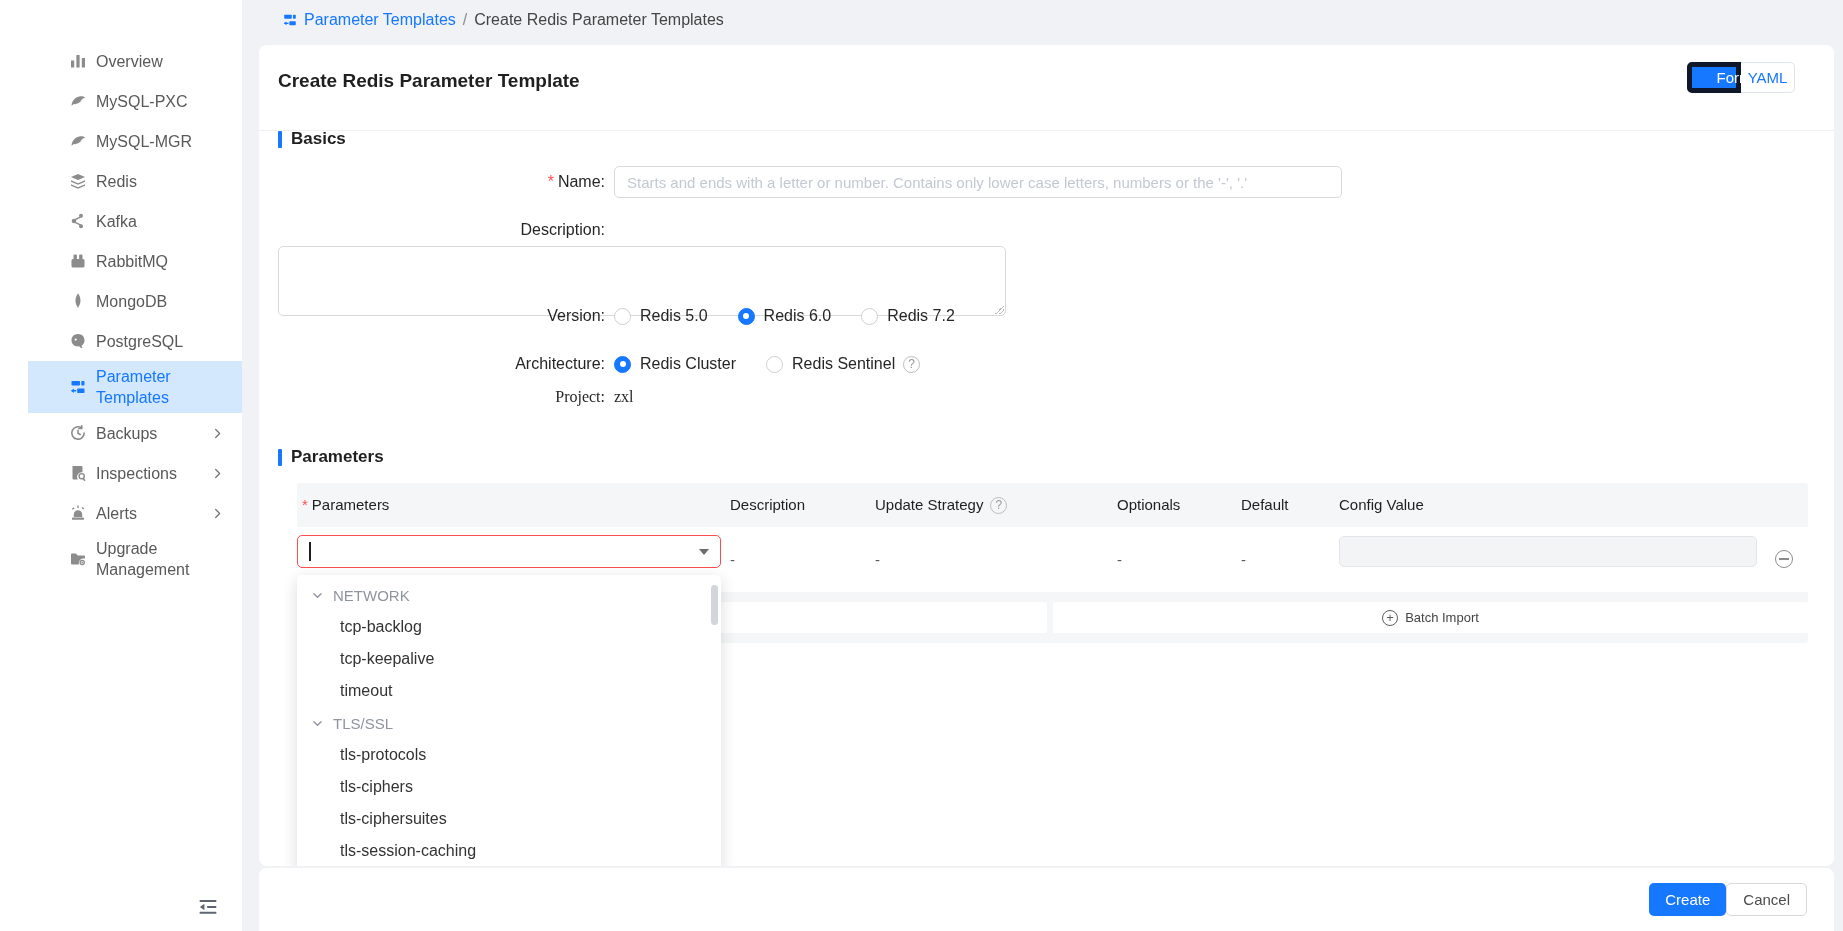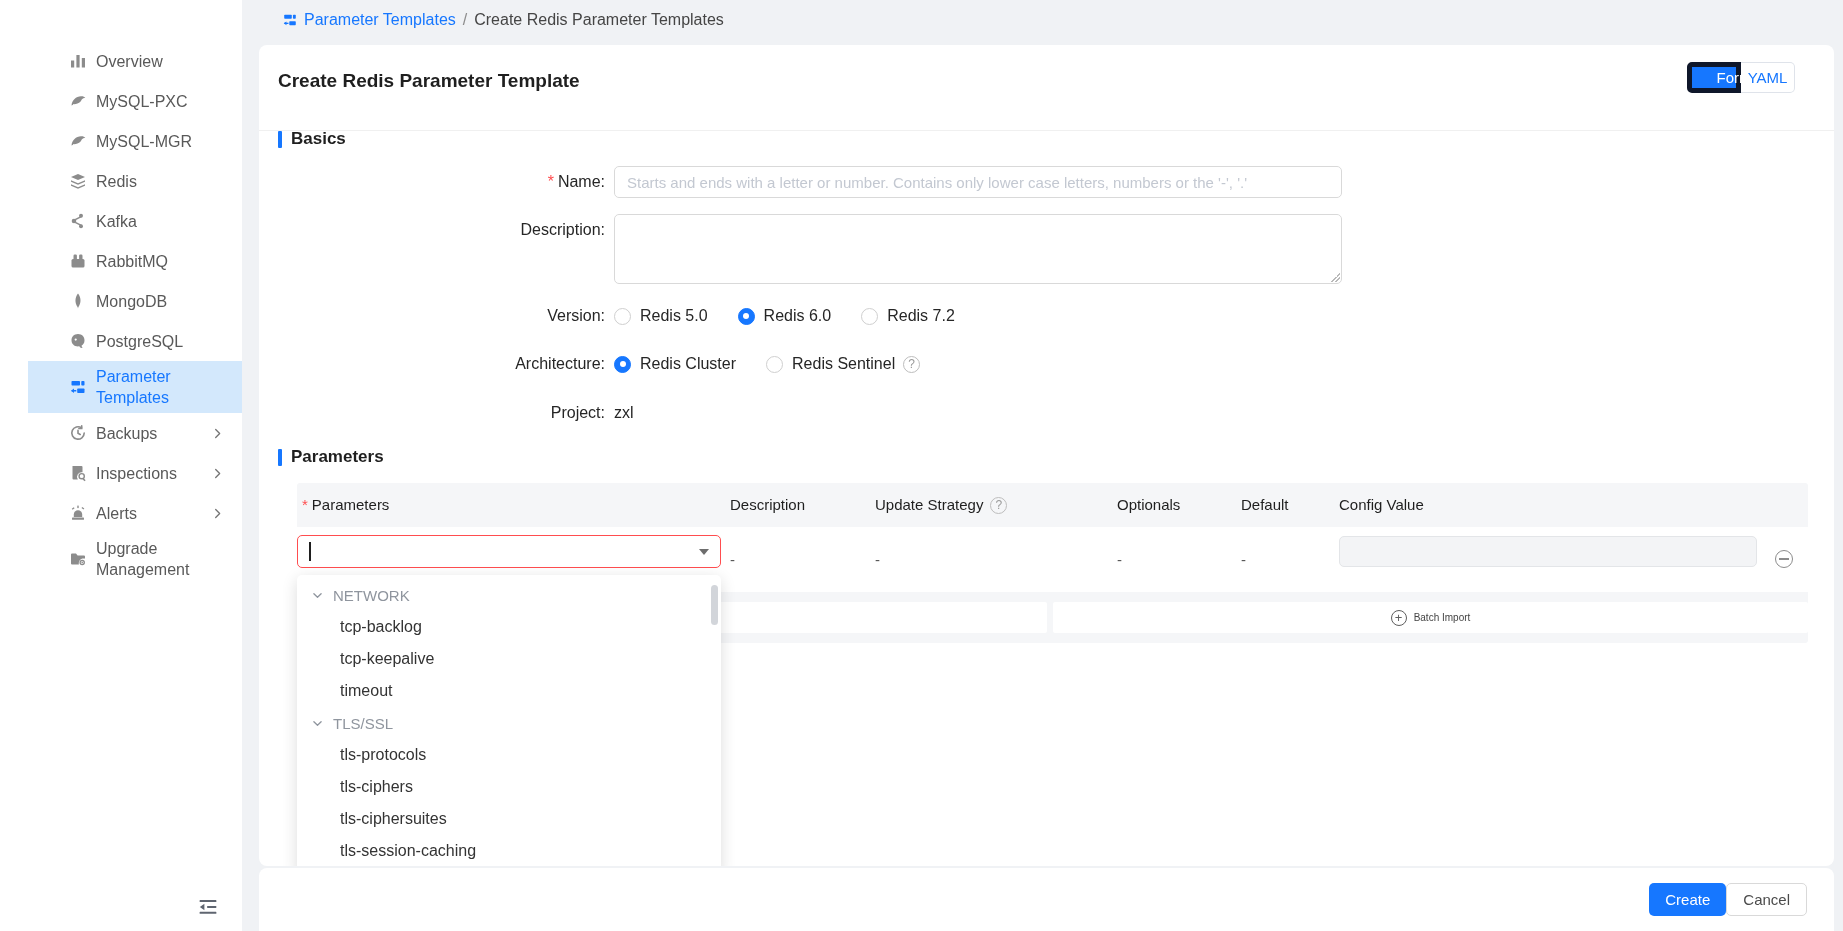--- a/index.html
+++ b/index.html
@@ -47,22 +47,22 @@
   .toggle .opt.active { background:#1677ff; color:#ffffff; border:5px solid #0f172a; border-radius:5px 0 0 5px;padding-left:40px; }
   .toggle .opt.inactive { background:#fff; color:#1677ff; border:1px solid #dfe3ea; border-left:none; border-radius:0 5px 5px 0; }
 
   .sec { position:absolute; left:19px; display:flex; align-items:center; gap:9px;
          font-size:17px; font-weight:700; color:#1f1f1f; }
   .sec::before { content:''; width:4px; height:17px; background:#1677ff; border-radius:1px; }
   .sec-basics { top:84px; }
   .sec-params { top:402px; }
 
   .frow { position:absolute; left:19px; display:flex; align-items:flex-start; }
-  .frow-name { top:121px; } .frow-desc { top:169px; } .frow-version { top:255px; }
-  .frow-arch { top:303px; } .frow-project { top:352px; }
+  .frow-name { top:121px; } .frow-desc { top:169px;flex-direction:column; } .frow-version { top:255px; }
+  .frow-arch { top:303px; } .frow-project { top:336px;font-family:Liberation Serif, serif; }
   .flabel { width:336px; text-align:right; font-size:16px; color:#262626; padding-right:9px;
             line-height:32px; flex:none; white-space:nowrap; }
   .req { color:#ff4d4f; margin-right:4px; }
   .input { width:728px; height:32px; border:1px solid #d9d9d9; border-radius:5px; background:#fff;
            padding:0 12px; font-size:15px; color:#4d7c0f; font-family:"Liberation Sans",sans-serif; outline:none; }
   .input::placeholder { color:#c3c8d1; }
   .ta-wrap { position:relative; width:728px; height:70px; }
   .ta-wrap textarea { width:100%; height:100%; border:1px solid #d9d9d9; border-radius:5px;
                       resize:none; outline:none; font-family:"Liberation Sans",sans-serif; padding:6px 10px; }
   .grip { position:absolute; right:2px; bottom:2px; width:10px; height:10px; pointer-events:none;
@@ -101,21 +101,21 @@
   .cfg { position:absolute; left:1042px; top:9px; width:418px; height:31px; background:#f3f4f6;
          border:1px solid #e3e5e8; border-radius:5px; }
   .minus-btn { position:absolute; left:1478px; top:23px; width:18px; height:18px; border:1.3px solid #8c8c8c;
                border-radius:50%; cursor:pointer; }
   .minus-btn::after { content:''; position:absolute; left:3px; right:3px; top:50%; height:1.5px;
                       margin-top:-0.75px; background:#8c8c8c; }
   .tbtns-left  { position:absolute; top:119px; left:0; width:750px; height:31px; background:#fff;
                  border-radius:2px; cursor:pointer; }
   .tbtns-right { position:absolute; top:119px; left:756px; width:755px; height:31px; background:#fff;
                  border-radius:2px; cursor:pointer; display:flex; align-items:center; justify-content:center;
-                 gap:7px; font-size:10px; color:#454545; }
+                 gap:7px; font-size:13px; color:#454545; }
   .plus-ic { width:16px; height:16px; border:1.2px solid #5e5e5e; border-radius:50%; color:#5e5e5e;
              display:inline-flex; align-items:center; justify-content:center; font-size:13px; line-height:1; }
   .plus-ic::after { content:'+'; margin-top:-1px; }
 
   
   .dd { position:absolute; left:38px; top:530px; width:424px; height:300px; background:#fff;
         border-radius:5px; box-shadow:0 4px 16px rgba(0,0,0,0.14); z-index:15; padding-top:4px; }
   .dd-row { height:32px; display:flex; align-items:center; cursor:pointer; }
   .dd-group { padding-left:14px; color:#8f959e; font-size:15px; gap:9px; }
   .dd-group svg { width:13px; height:13px; }

